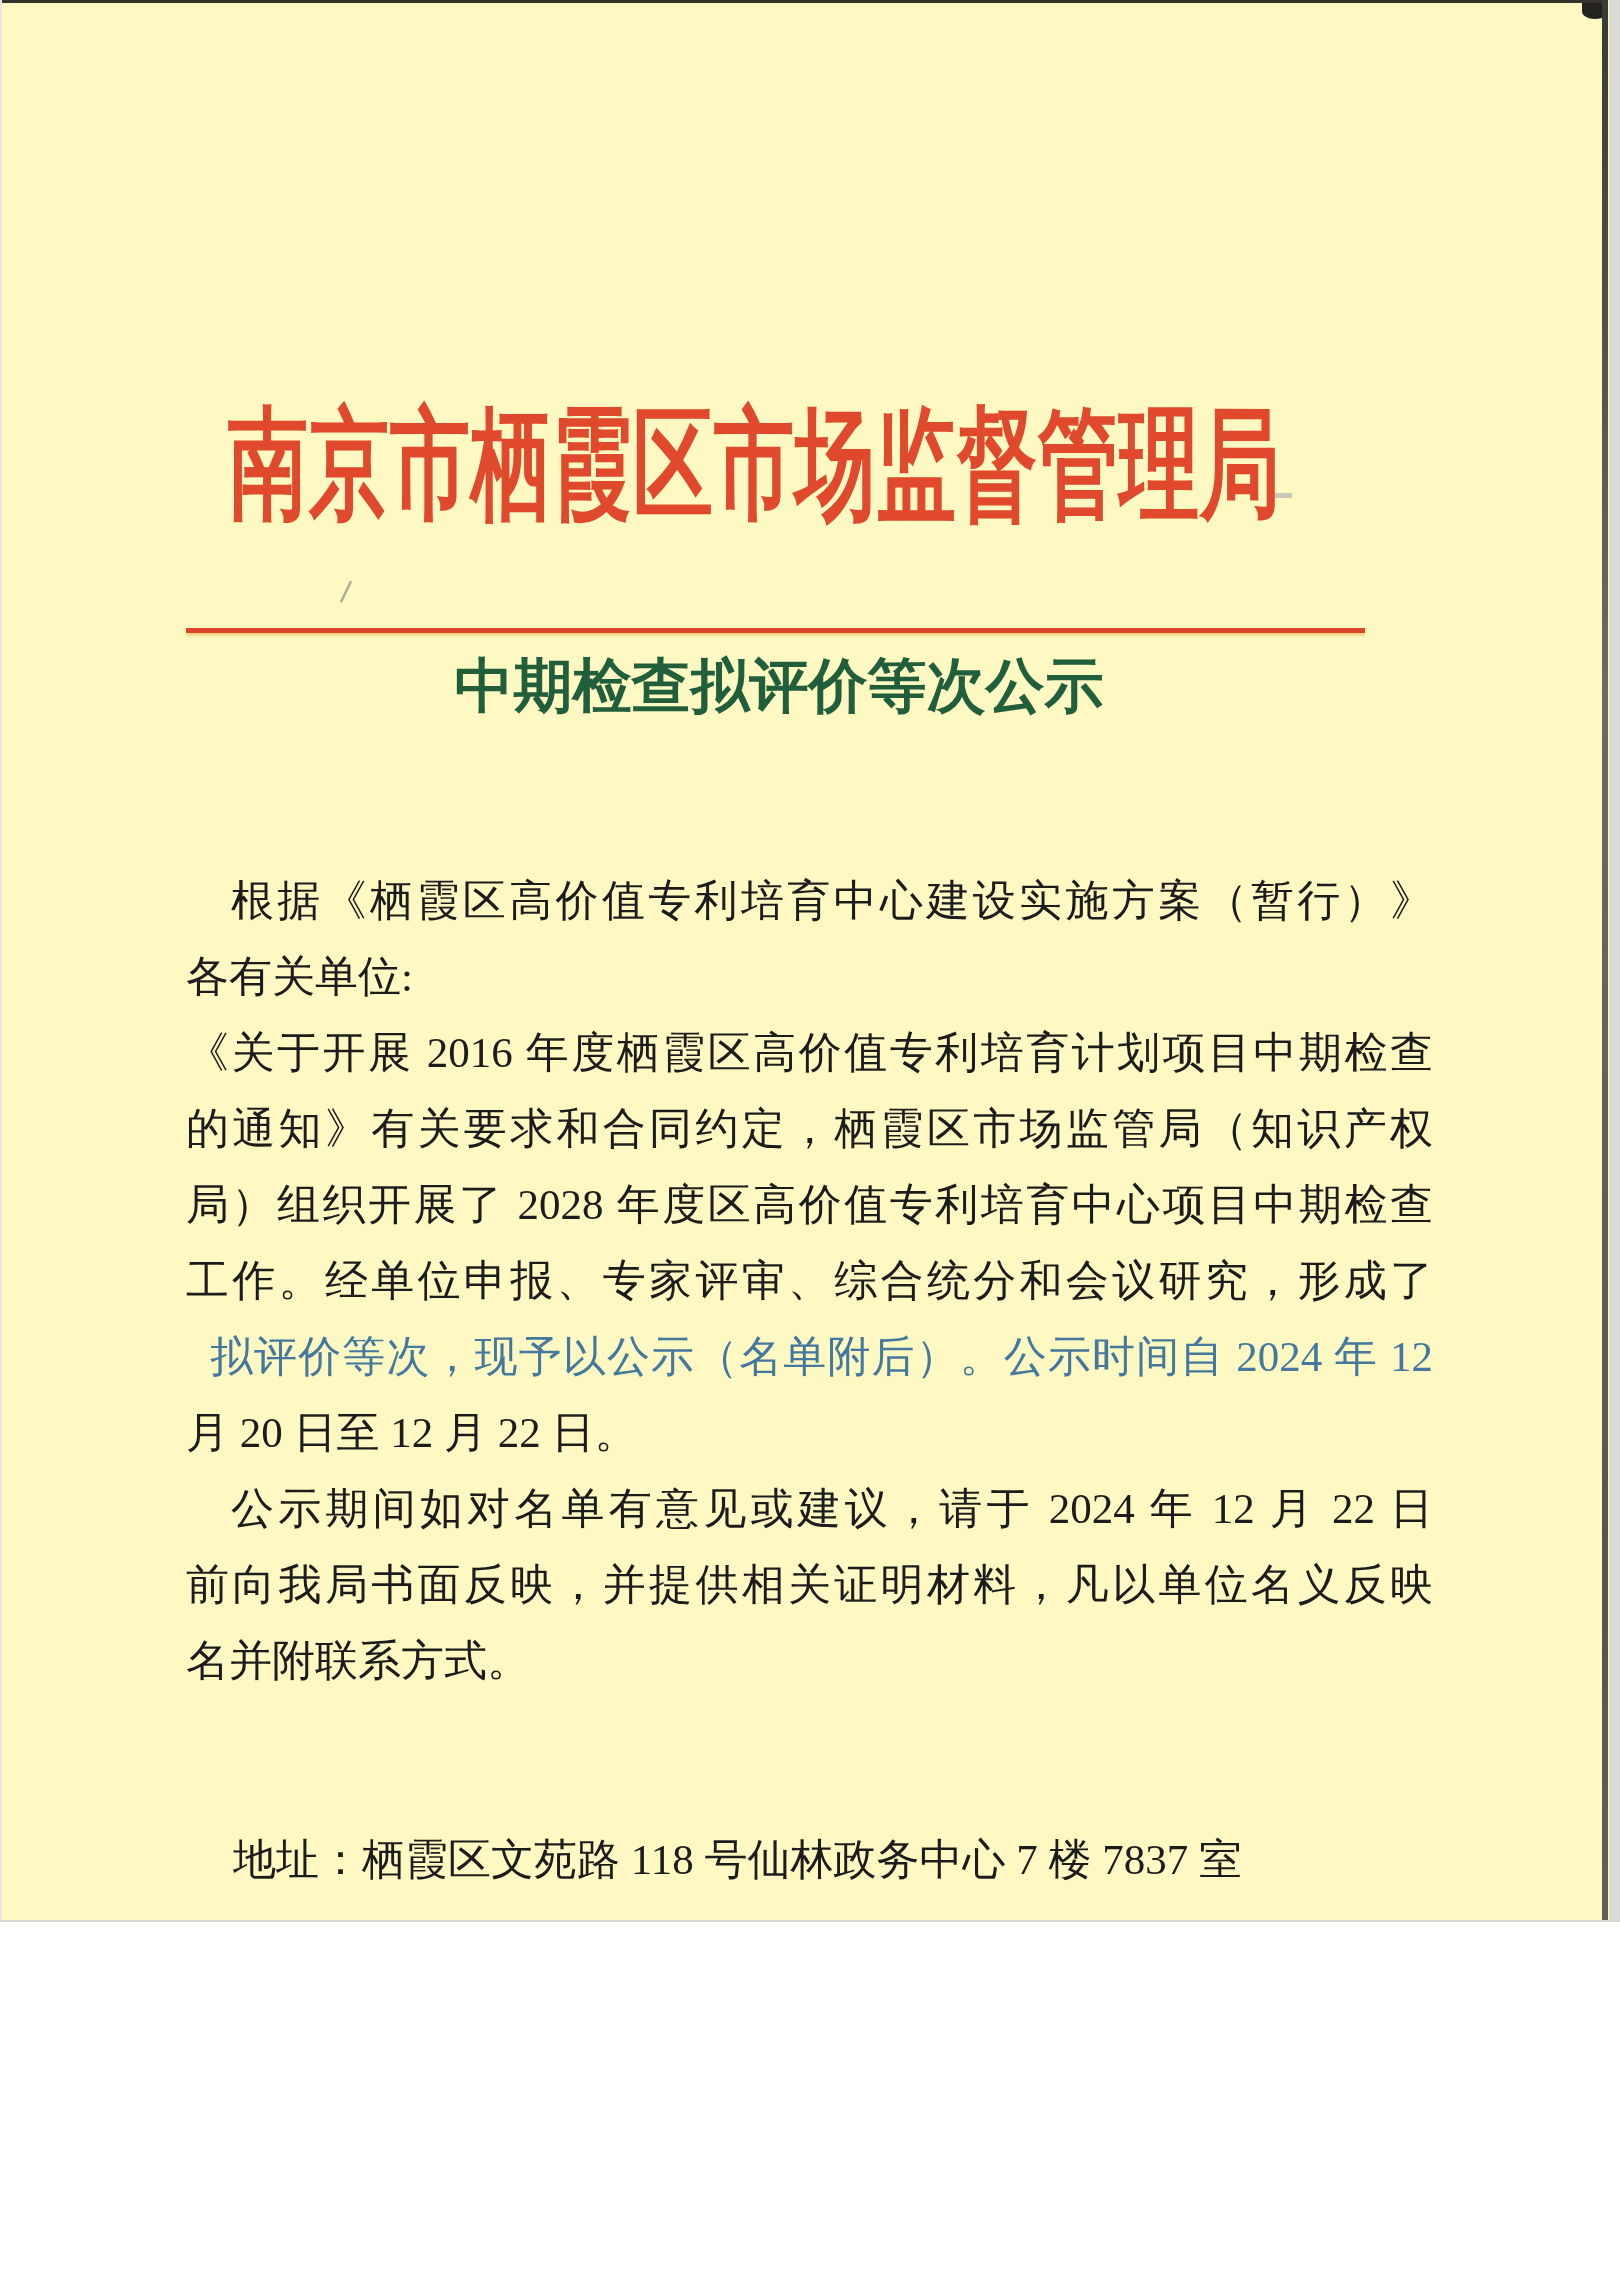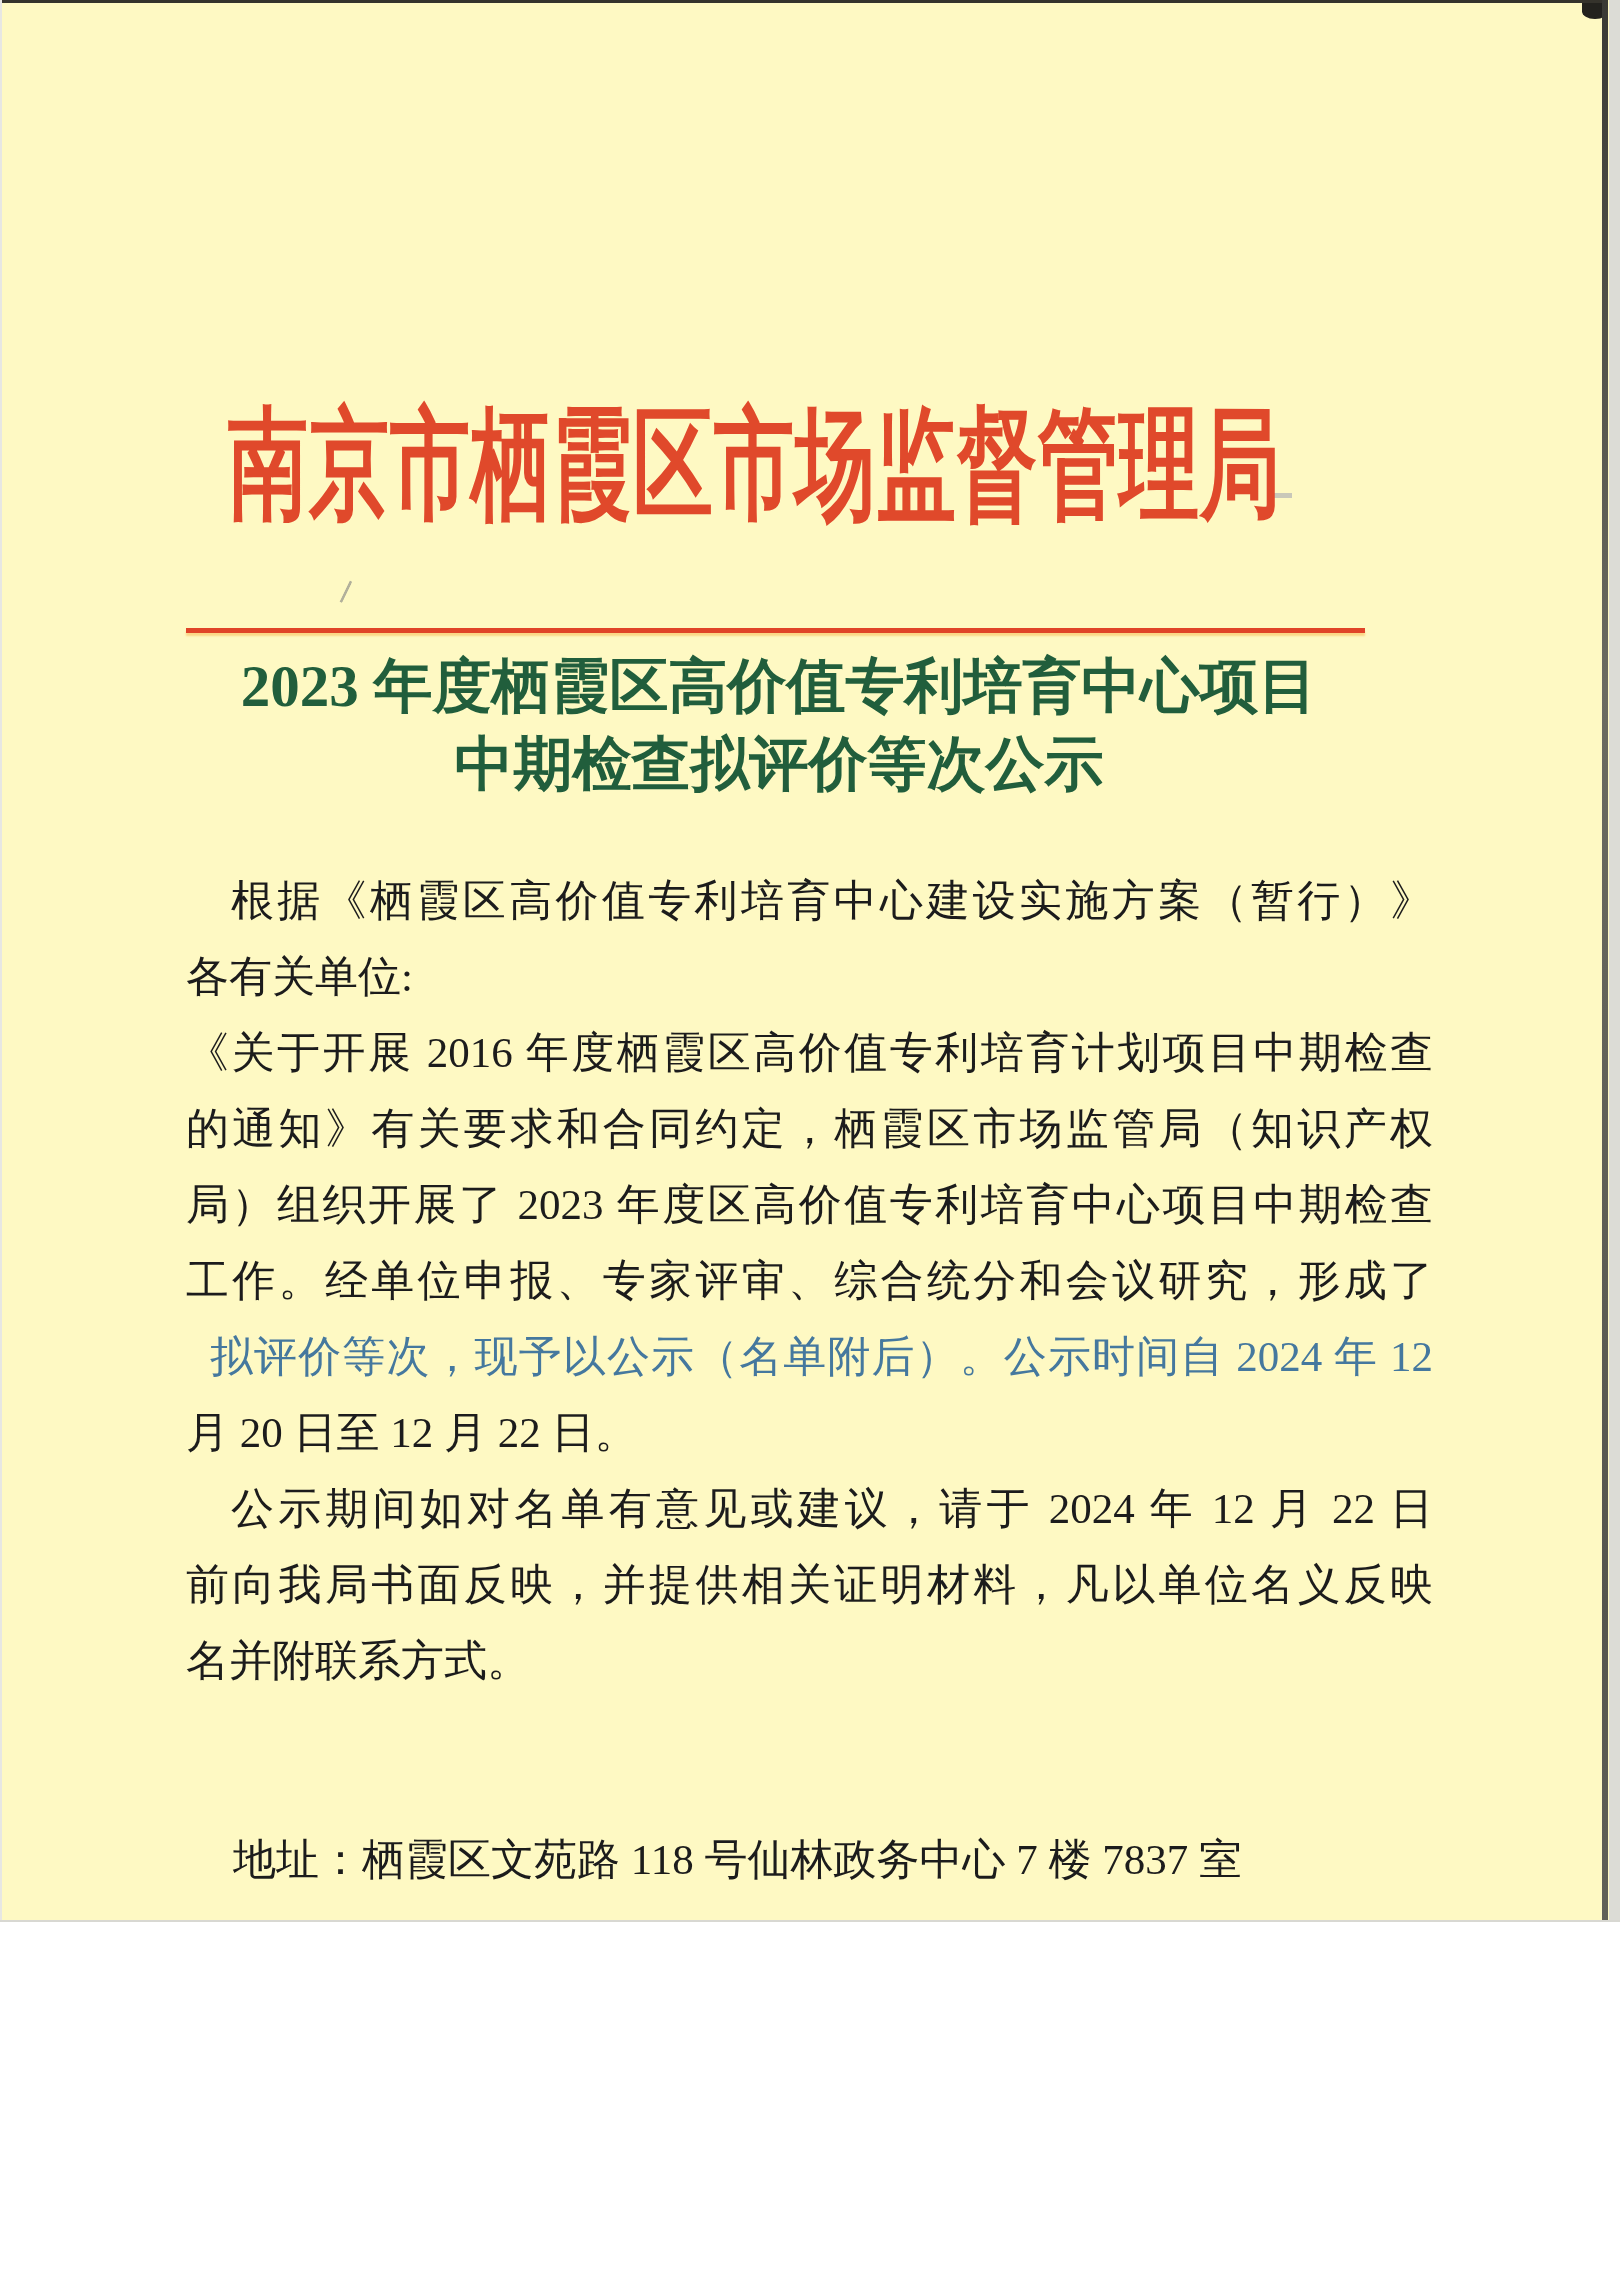--- a/index.html
+++ b/index.html
@@ -86,30 +86,29 @@
   <div class="edge-left"></div>
   <div class="edge-bottom"></div>
   <div class="artifact-tick"></div>
   <div class="artifact-dash"></div>
 
   <div class="agency">南京市栖霞区市场监督管理局</div>
 
   <div class="divider"></div>
 
   <div class="doc-title">
-    <div>2023 年度栖霞区高价值专利培育中心项目</div>
     <div>中期检查拟评价等次公示</div>
   </div>
 
   <div class="body-text">
     <div class="line j ind">根据《栖霞区高价值专利培育中心建设实施方案（暂行）》</div>
     <div class="line">各有关单位:</div>
     <div class="line j">《关于开展 2016 年度栖霞区高价值专利培育计划项目中期检查</div>
     <div class="line j">的通知》有关要求和合同约定，栖霞区市场监管局（知识产权</div>
-    <div class="line j">局）组织开展了 2023 年度区高价值专利培育中心项目中期检查</div>
+    <div class="line j">局）组织开展了 2028 年度区高价值专利培育中心项目中期检查</div>
     <div class="line j">工作。经单位申报、专家评审、综合统分和会议研究，形成了</div>
     <div class="line j blue">拟评价等次，现予以公示（名单附后）。公示时间自 2024 年 12</div>
     <div class="line">月 20 日至 12 月 22 日。</div>
     <div class="line j ind">公示期间如对名单有意见或建议，请于 2024 年 12 月 22 日</div>
     <div class="line j">前向我局书面反映，并提供相关证明材料，凡以单位名义反映</div>
     <div class="line">名并附联系方式。</div>
   </div>
 
   <div class="contact">
     <div class="line">地址：栖霞区文苑路 118 号仙林政务中心 7 楼 7837 室</div>

